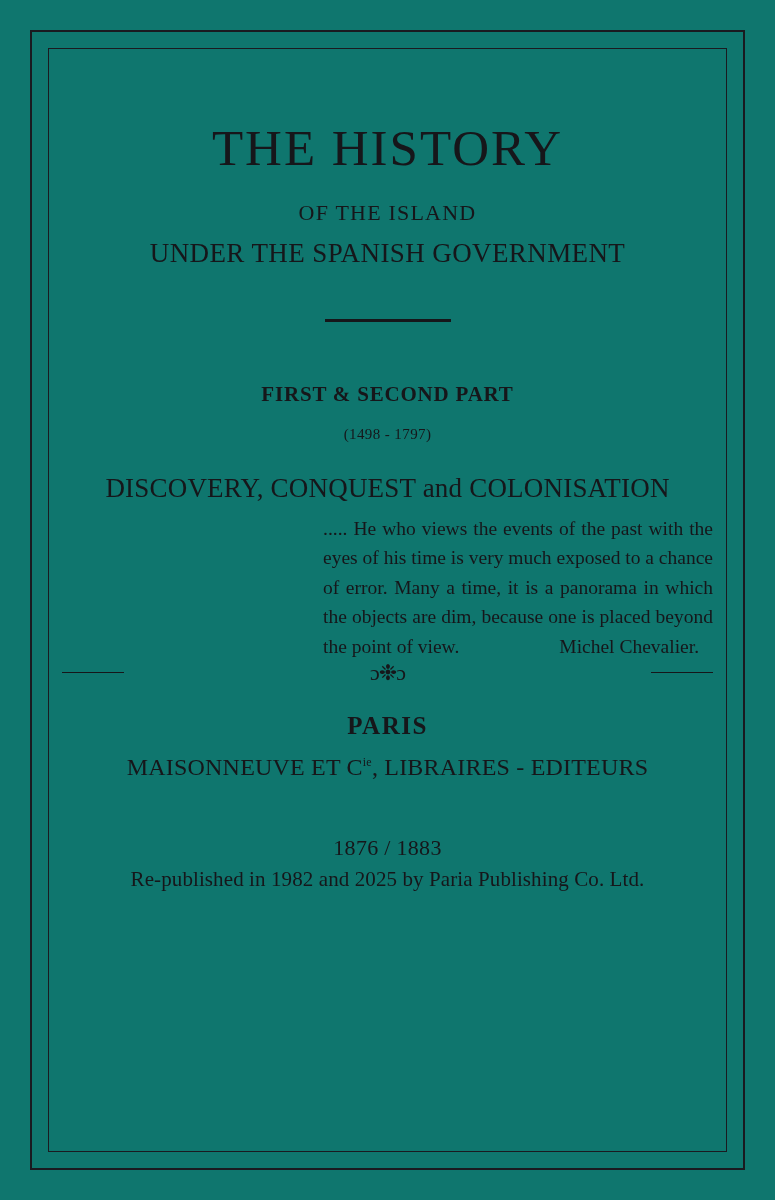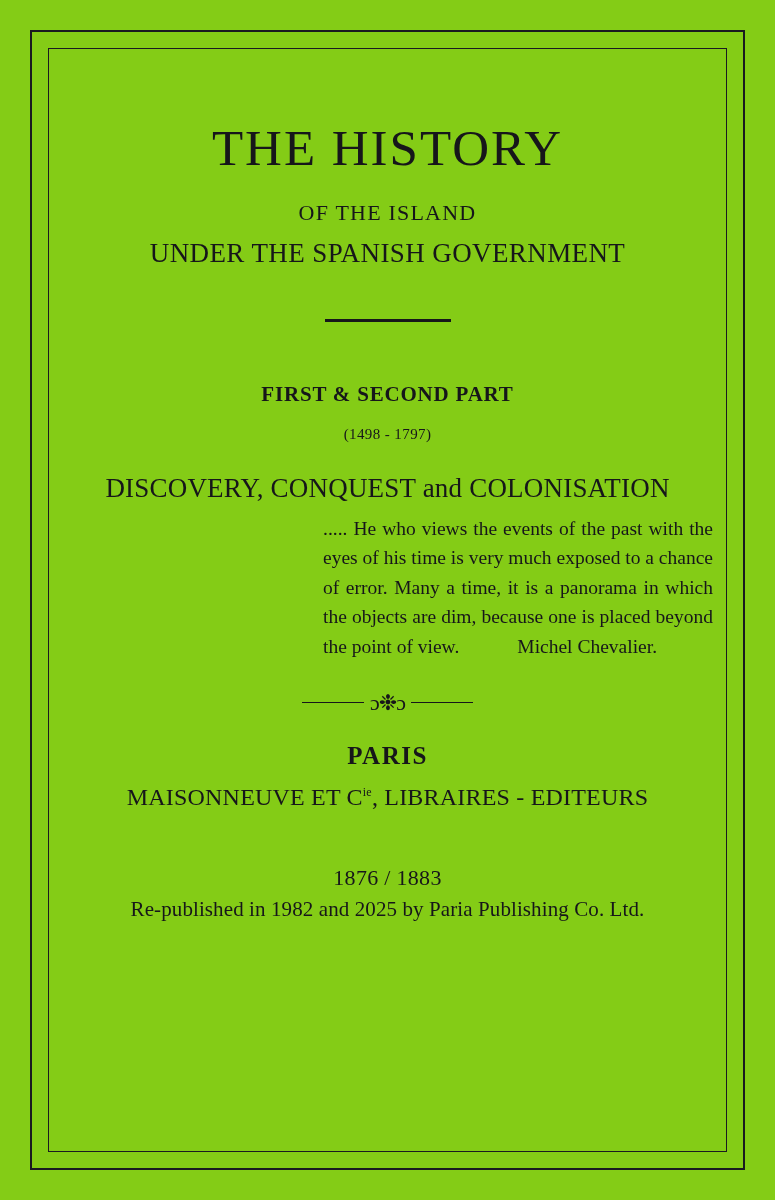--- a/index.html
+++ b/index.html
@@ -11,21 +11,21 @@
     width: 775px;
     height: 1200px;
     overflow: hidden;
     font-family: "Liberation Serif", serif;
     color: #16161a;
   }
   .page {
     position: relative;
     width: 775px;
     height: 1200px;
-    background: #84cc16;
+    background: #0f766e;
     box-sizing: border-box;
   }
   .outer-border {
     position: absolute;
     left: 30px;
     top: 30px;
     right: 30px;
     bottom: 30px;
     border: 2px solid #1a1a20;
     box-sizing: border-box;
@@ -111,28 +111,27 @@
   }
   .quote {
     width: 390px;
     text-align: justify;
     text-align-last: left;
     font-size: 19.5px;
     line-height: 1.52;
   }
   .quote .attrib {
     display: inline-block;
-    margin-left: 58px;
+    margin-left: 100px;
   }
 
   .ornament {
-    margin-top: 30px;
     display: flex;
     align-items: center;
-    justify-content: center;
+    justify-content: space-between;
   }
   .ornament .orn-line {
     height: 1.5px;
     width: 62px;
     background: #16161a;
   }
   .ornament .orn-glyph {
     font-size: 22px;
     line-height: 1;
     padding: 0 6px;

